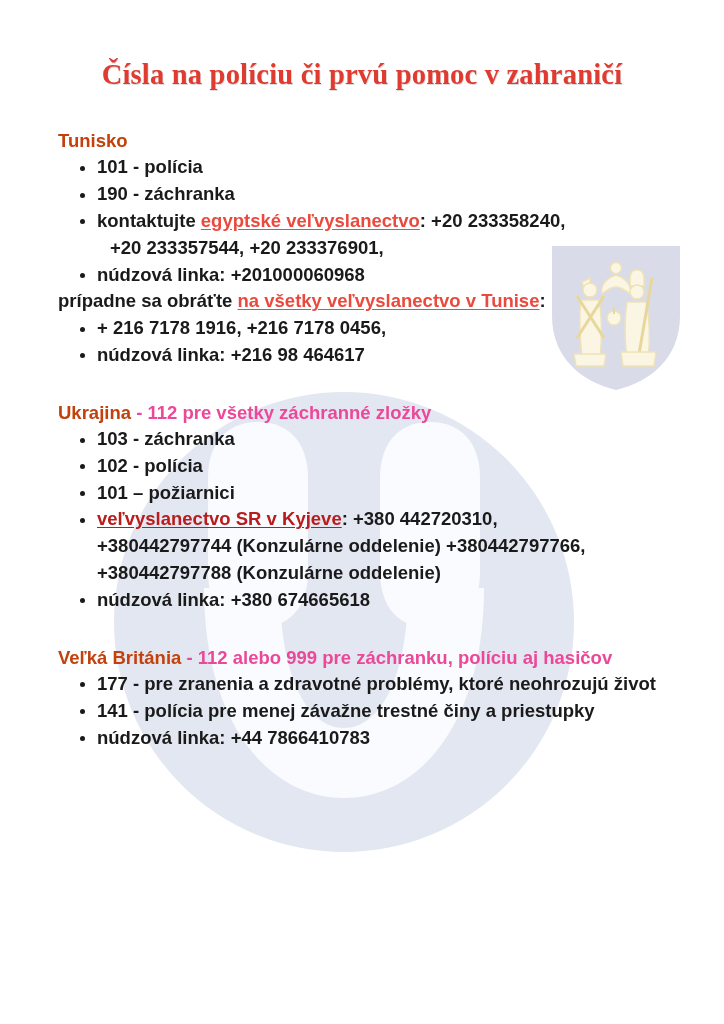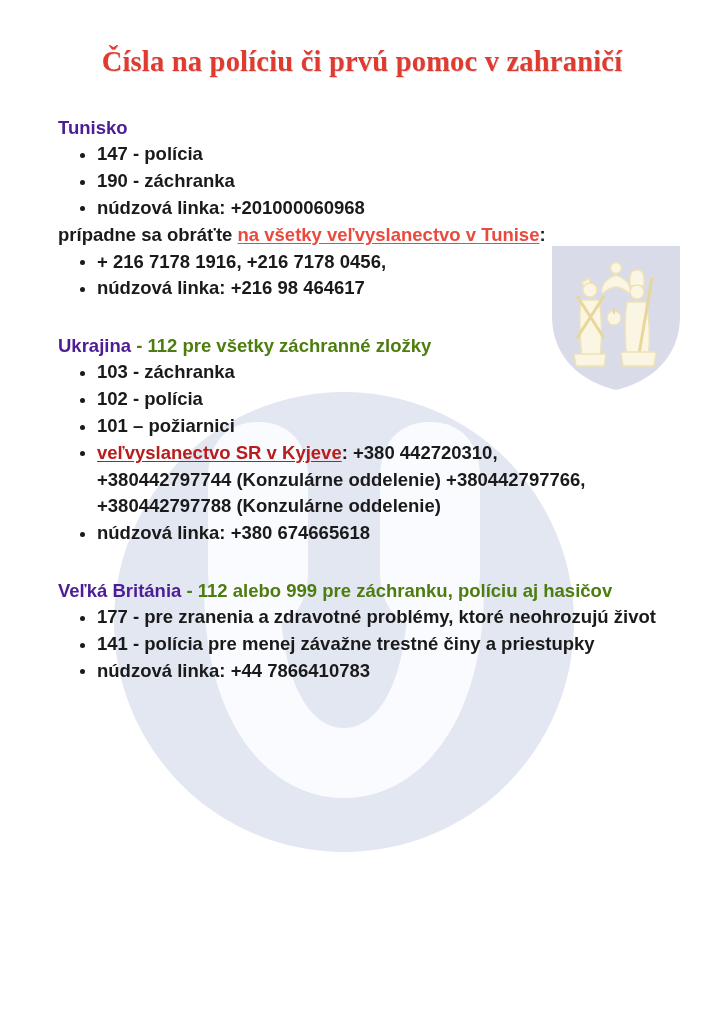--- a/index.html
+++ b/index.html
@@ -38,21 +38,21 @@
   }
 
   
   #page {
     position: relative;
     z-index: 2;
     padding: 0;
   }
 
   #doc-title {
-    margin: 0;
+    margin: 13px;
     padding: 46px 0 0 0;
     text-align: center;
     font-family: "Liberation Serif", serif;
     font-weight: bold;
     font-size: 28.5px;
     letter-spacing: 0.2px;
     color: #e03b31;
     text-shadow: 0.7px 0.7px 0 rgba(190,190,190,0.55);
   }
 
@@ -64,22 +64,22 @@
   #section-ukrajina  { margin-top: 31px; }
   #section-britania  { margin-top: 31px; }
 
   .country-line {
     font-size: 18.5px;
     font-weight: bold;
     color: #1a1a1a;
     line-height: 1.42;
     margin: 0;
   }
-  .country-name { color: #4c1d95; }
-  .country-rest { color: #4d7c0f; }
+  .country-name { color: #c2410c; }
+  .country-rest { color: #ec4899; }
 
   ul.num-list {
     list-style: none;
     margin: 0;
     padding: 0;
   }
   ul.num-list > li {
     position: relative;
     font-size: 18.5px;
     font-weight: bold;
@@ -183,22 +183,23 @@
 
 </div>
 
 <div id="page">
 
   <h1 id="doc-title">Čísla na políciu či prvú pomoc v zahraničí</h1>
 
   <div class="section" id="section-tunisko">
       <div class="country-line"><span class="country-name">Tunisko</span></div>
       <ul class="num-list">
-        <li><span>147 - polícia</span></li>
+        <li><span>101 - polícia</span></li>
         <li><span>190 - záchranka</span></li>
+        <li><span>kontaktujte </span><span class="link-red">egyptské veľvyslanectvo</span><span>: +20 233358240,</span><br><span class="cont-indent">+20 233357544, +20 233376901,</span></li>
         <li><span>núdzová linka:   +201000060968</span></li>
       </ul>
       <div class="inter-line"><span>prípadne sa obráťte </span><span class="link-red">na všetky veľvyslanectvo v Tunise</span><span>:</span></div>
       <ul class="num-list">
         <li><span>+ 216 7178 1916, +216 7178 0456,</span></li>
         <li><span>núdzová linka: +216 98 464617</span></li>
       </ul>
     </div>
 
   <div class="section" id="section-ukrajina">

